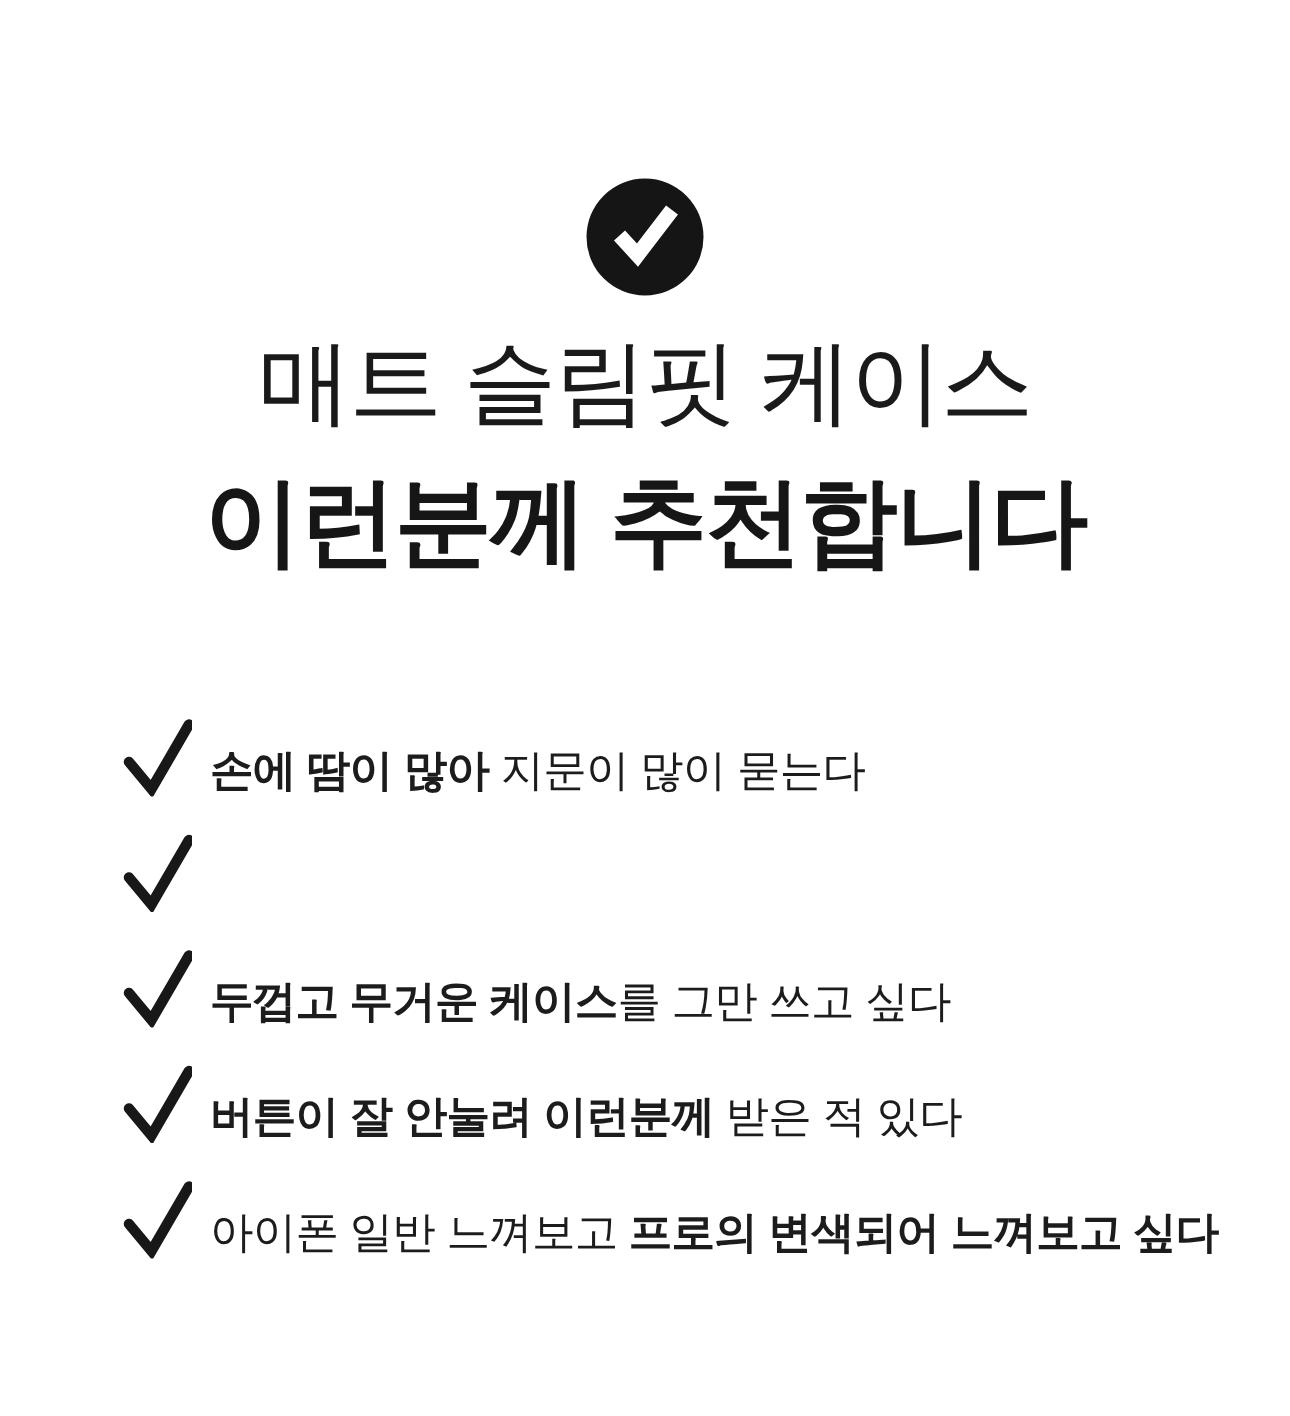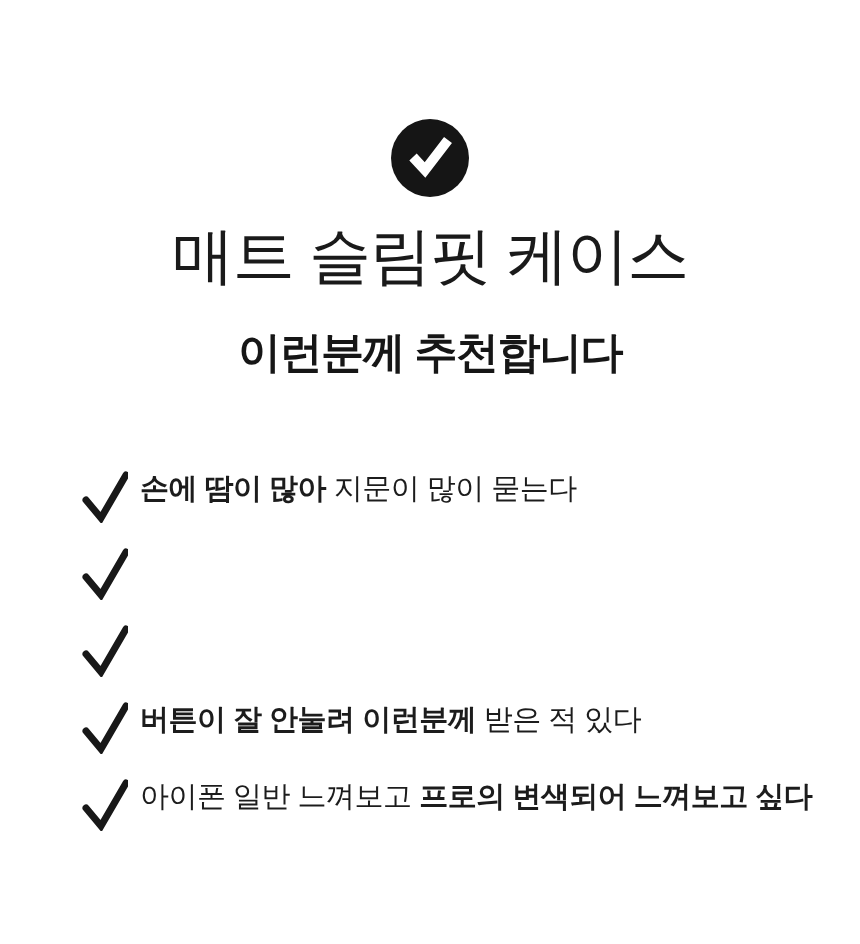--- a/index.html
+++ b/index.html
@@ -31,34 +31,34 @@
   .title-line1 {
     margin: 22px 0 0 0;
     font-size: 62px;
     font-weight: 500;
     line-height: 1.2;
     letter-spacing: -1.5px;
     color: #1a1a1a;
     white-space: pre;
   }
   .title-line2 {
-    margin: 34px 0 0 0;
-    font-size: 43px;
+    margin: 16px 0 0 0;
+    font-size: 65px;
     font-weight: 800;
     line-height: 1.2;
     letter-spacing: -1.5px;
     color: #161616;
     white-space: pre;
   }
   .checklist {
     margin-top: 92px;
   }
   .check-row {
     display: flex;
-    align-items: flex-start;
+    align-items: flex-end;
     height: 52px;
     margin-bottom: 25px;
     padding-left: 82px;
   }
   .check-row .tick {
     flex: 0 0 auto;
     width: 46px;
     height: 52px;
     margin-right: 12px;
   }
@@ -100,20 +100,21 @@
     <div class="check-row">
       <svg class="tick" viewBox="0 0 46 52" aria-hidden="true">
         <polyline points="4,29 19,47 44,4" fill="none" stroke="#181818" stroke-width="7" stroke-linecap="round" stroke-linejoin="miter"></polyline>
       </svg>
     </div>
 
     <div class="check-row">
       <svg class="tick" viewBox="0 0 46 52" aria-hidden="true">
         <polyline points="4,29 19,47 44,4" fill="none" stroke="#181818" stroke-width="7" stroke-linecap="round" stroke-linejoin="miter"></polyline>
       </svg>
+      <div class="row-text"><span class="seg-b">두껍고 무거운 케이스</span><span class="seg-r">를 그만 쓰고 싶다</span></div>
     </div>
 
     <div class="check-row">
       <svg class="tick" viewBox="0 0 46 52" aria-hidden="true">
         <polyline points="4,29 19,47 44,4" fill="none" stroke="#181818" stroke-width="7" stroke-linecap="round" stroke-linejoin="miter"></polyline>
       </svg>
       <div class="row-text"><span class="seg-b">버튼이 잘 안눌려 이런분께</span><span class="seg-r"> 받은 적 있다</span></div>
     </div>
 
     <div class="check-row">

